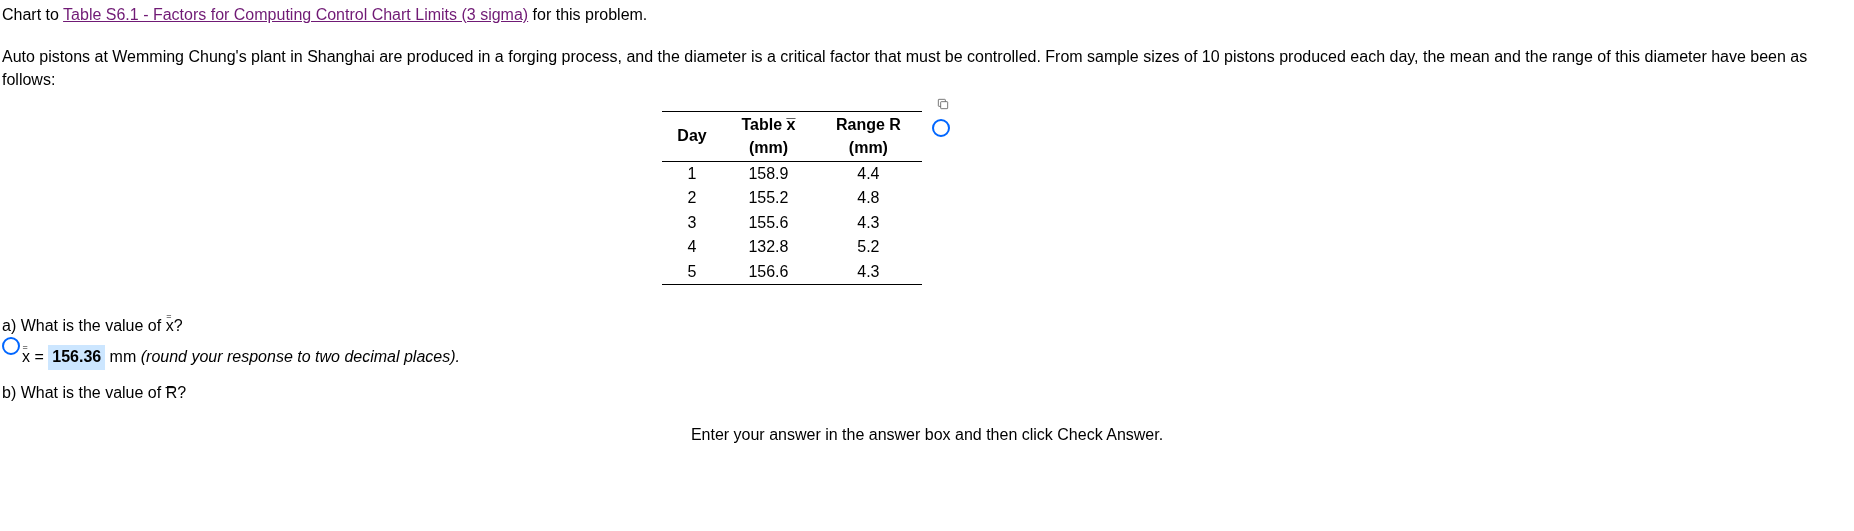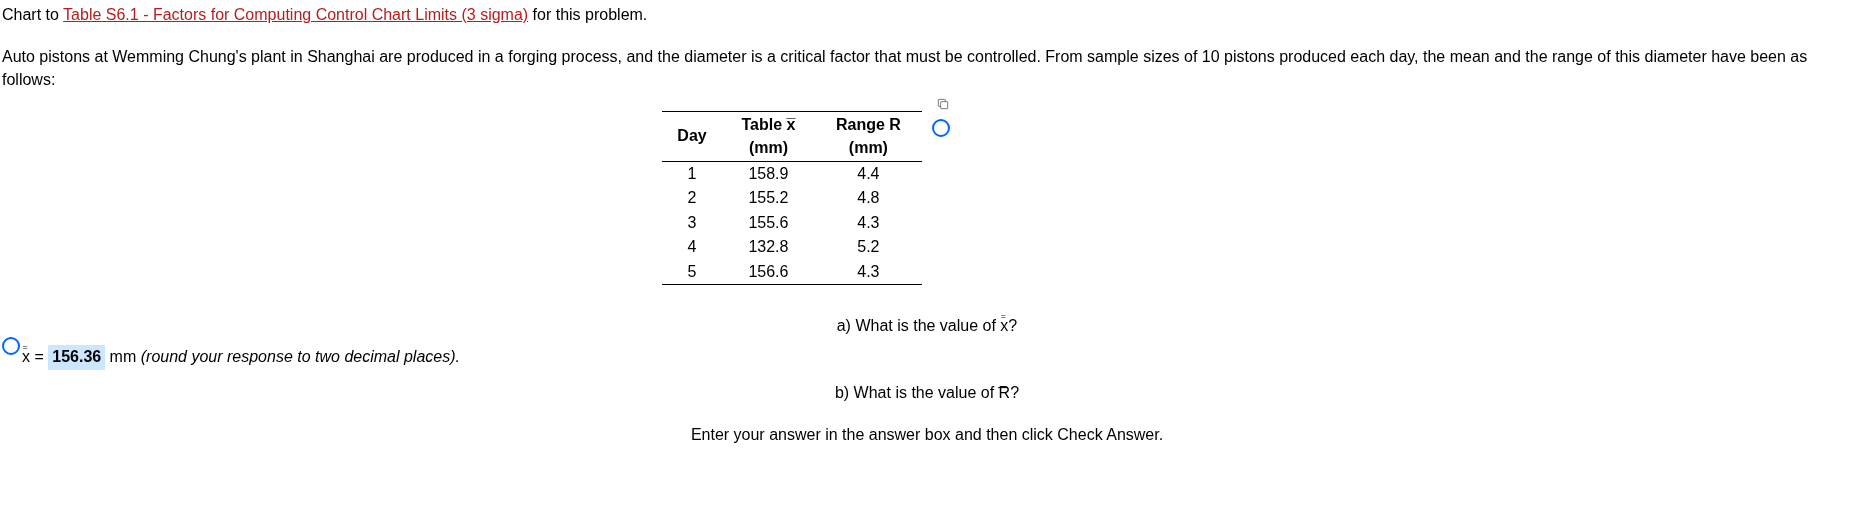--- a/index.html
+++ b/index.html
@@ -4,21 +4,21 @@
 <style>
   body {
     font-family: Arial, sans-serif;
     font-size: 16px;
     color: #000;
     margin: 0;
     padding: 4px 2px;
     line-height: 1.4;
   }
   a.table-link {
-    color: #b91c1c;
+    color: #701a75;
     text-decoration: underline;
   }
   .problem-text {
     margin-bottom: 20px;
   }
   .table-wrap {
     position: relative;
     width: 320px;
     margin-left: 660px;
     margin-bottom: 30px;
@@ -56,21 +56,20 @@
     position: relative;
   }
   .single-bar::before {
     content: "_";
     position: absolute;
     top: -15px;
     left: 0;
   }
   .question {
     margin: 4px 0;
-    text-align: center;
   }
   .answer-line {
     margin: 8px 0 12px 20px;
   }
   .answer-box {
     background: #cce6ff;
     padding: 1px 4px;
     display: inline-block;
     font-weight: bold;
   }

